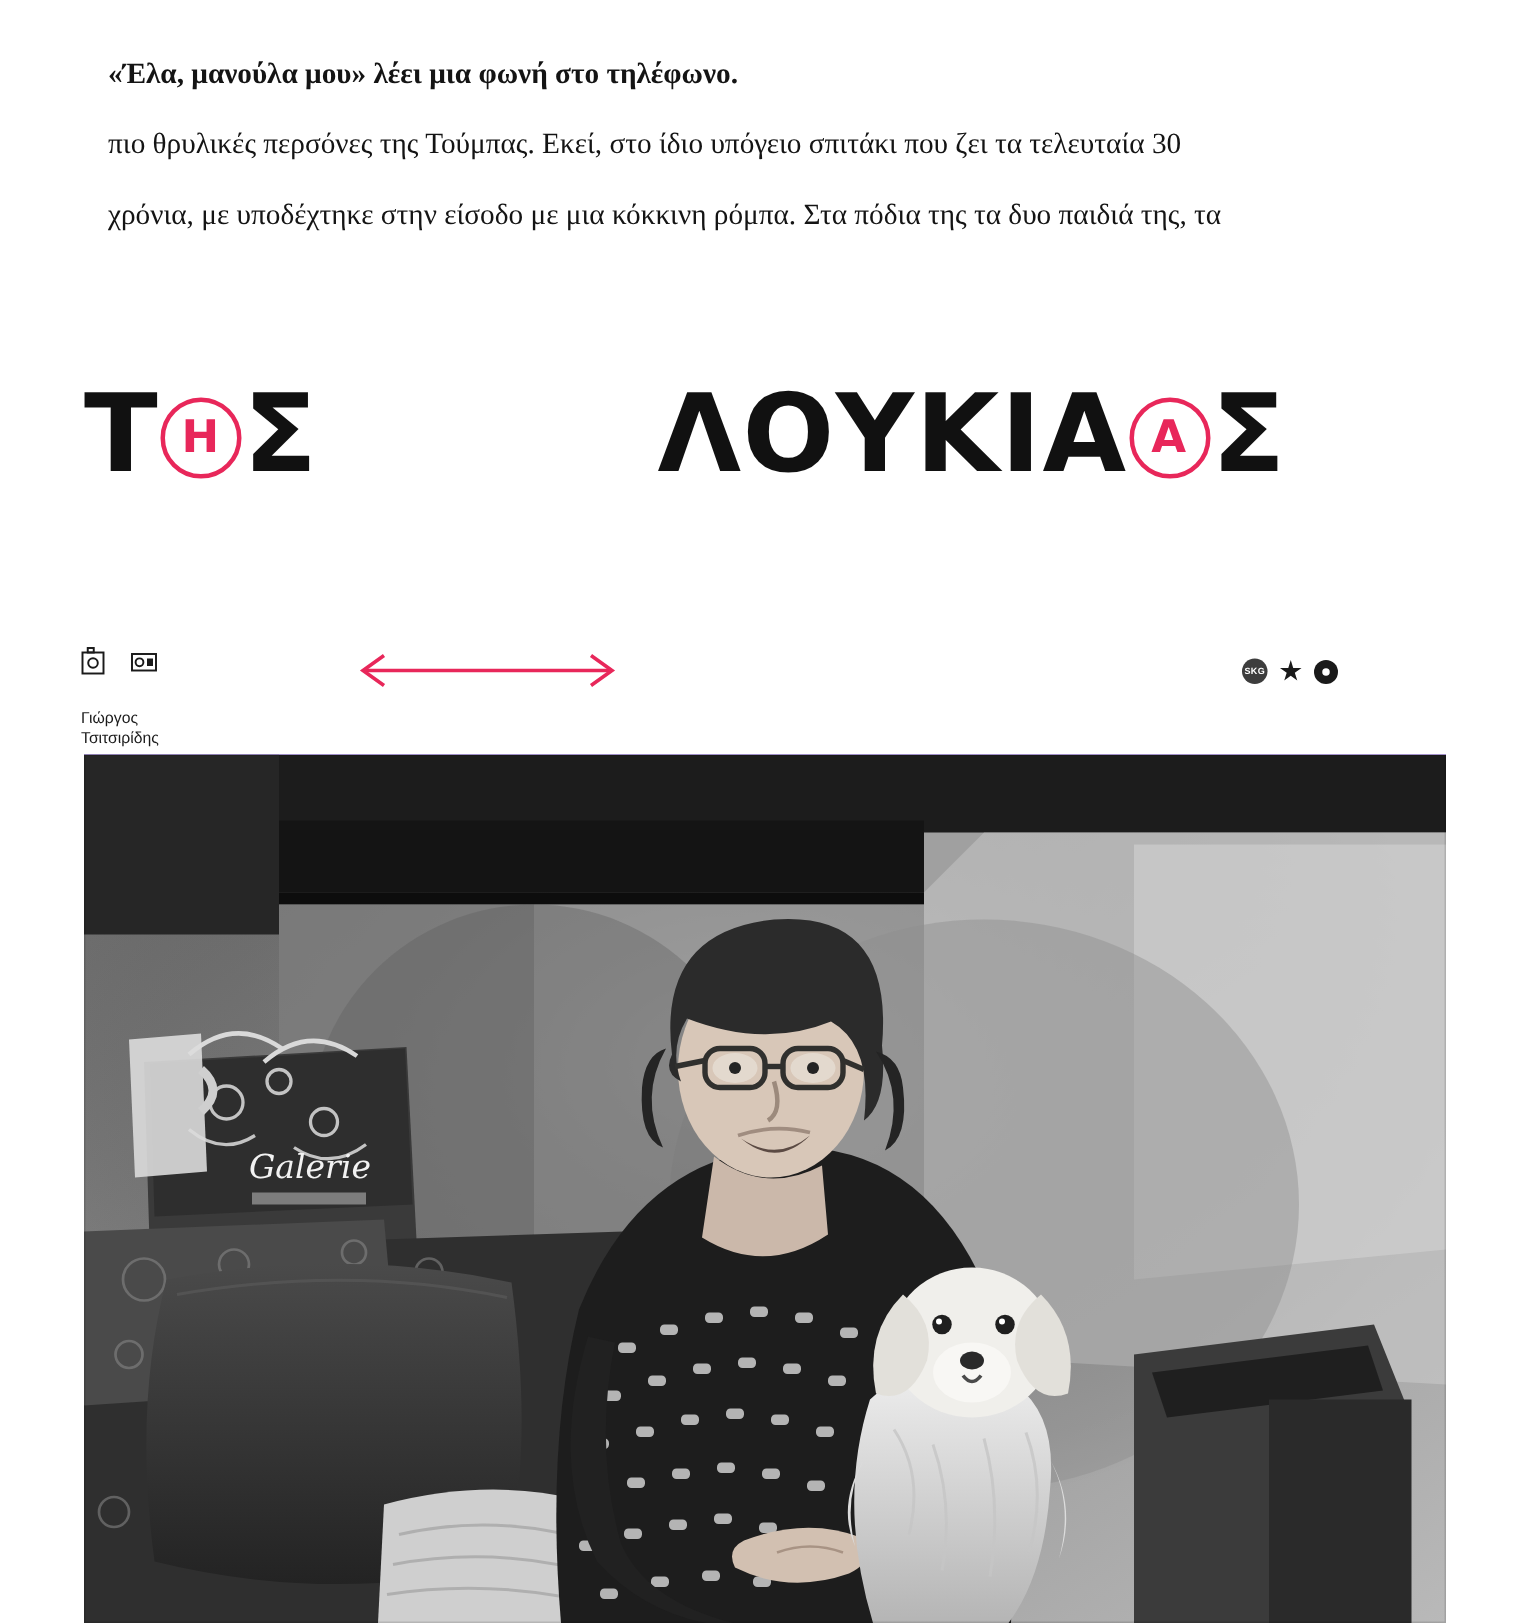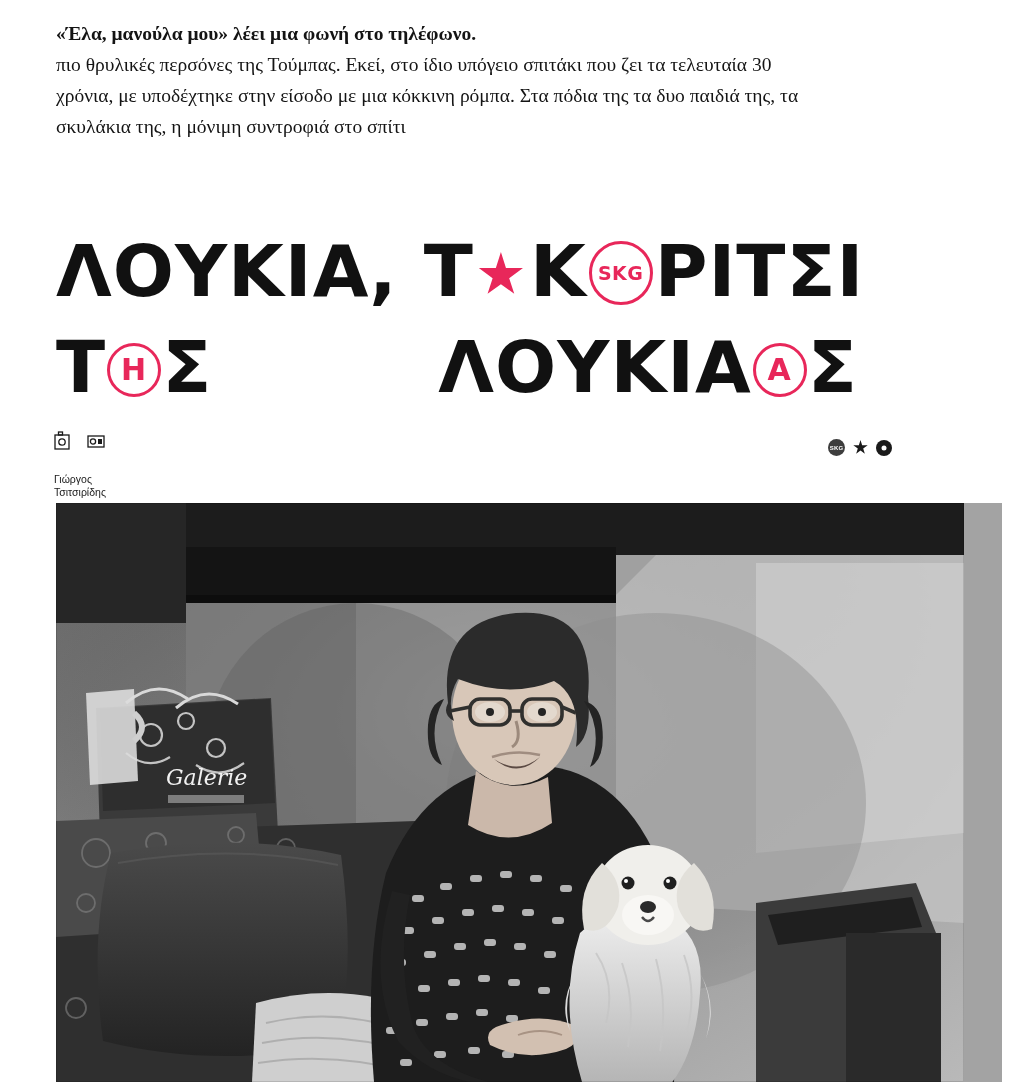--- a/index.html
+++ b/index.html
@@ -27,21 +27,21 @@
     position: absolute;
     left: 56px;
     top: 18px;
     width: 910px;
     font-family: "Liberation Serif", serif;
     font-size: 19.5px;
     line-height: 31px;
     color: #141414;
   }
   .intro p {
-    margin: 0;
+    margin: 16px;
   }
   .intro .lead-quote {
     font-weight: 700;
   }
 
   
   .headline {
     position: absolute;
     left: 56px;
     top: 232px;
@@ -199,49 +199,40 @@
   }
 
   
   .photo-wrap {
     position: absolute;
     left: 56px;
     top: 503px;
     width: 908px;
     height: 579px;
     overflow: hidden;
-    background: #a3a3a3;
-    padding-left: 38px;
+    background: #8b5cf6;
   }
   .photo {
     position: absolute;
     inset: 0;
   }
   .photo svg { display: block; }
 </style>
 </head>
 <body>
 
 <div class="page">
 
   <div class="intro">
     <p class="lead-quote">«Έλα, μανούλα μου» λέει μια φωνή στο τηλέφωνο.</p>
     <p>πιο θρυλικές περσόνες της Τούμπας.  Εκεί, στο ίδιο υπόγειο σπιτάκι που ζει τα τελευταία 30</p>
     <p>χρόνια, με υποδέχτηκε στην είσοδο με μια κόκκινη ρόμπα. Στα πόδια της τα δυο παιδιά της, τα</p>
-    <p>σκυλάκια της, η μόνιμη συντροφιά στο σπίτι</p>
   </div>
 
   <div class="headline">
-    <div class="hl-line line1">
-      <span class="hl-text">ΛΟΥΚΙΑ, Τ</span>
-      <span class="star-red"></span>
-      <span class="hl-text">Κ</span>
-      <span class="skg-badge">SKG</span>
-      <span class="hl-text">ΡΙΤΣΙ</span>
-    </div>
     <div class="hl-line line2">
       <span class="hl-text">Τ</span>
       <span class="circ-letter">Η</span>
       <span class="hl-text">Σ</span>
       <span class="arrow-dbl">
         <svg width="190" height="30" viewBox="0 0 190 30" xmlns="http://www.w3.org/2000/svg">
           <line x1="14" y1="15" x2="176" y2="15" stroke="#e8275a" stroke-width="2.4"></line>
           <polyline points="26,5 12,15 26,25" fill="none" stroke="#e8275a" stroke-width="2.4"></polyline>
           <polyline points="164,5 178,15 164,25" fill="none" stroke="#e8275a" stroke-width="2.4"></polyline>
         </svg>

